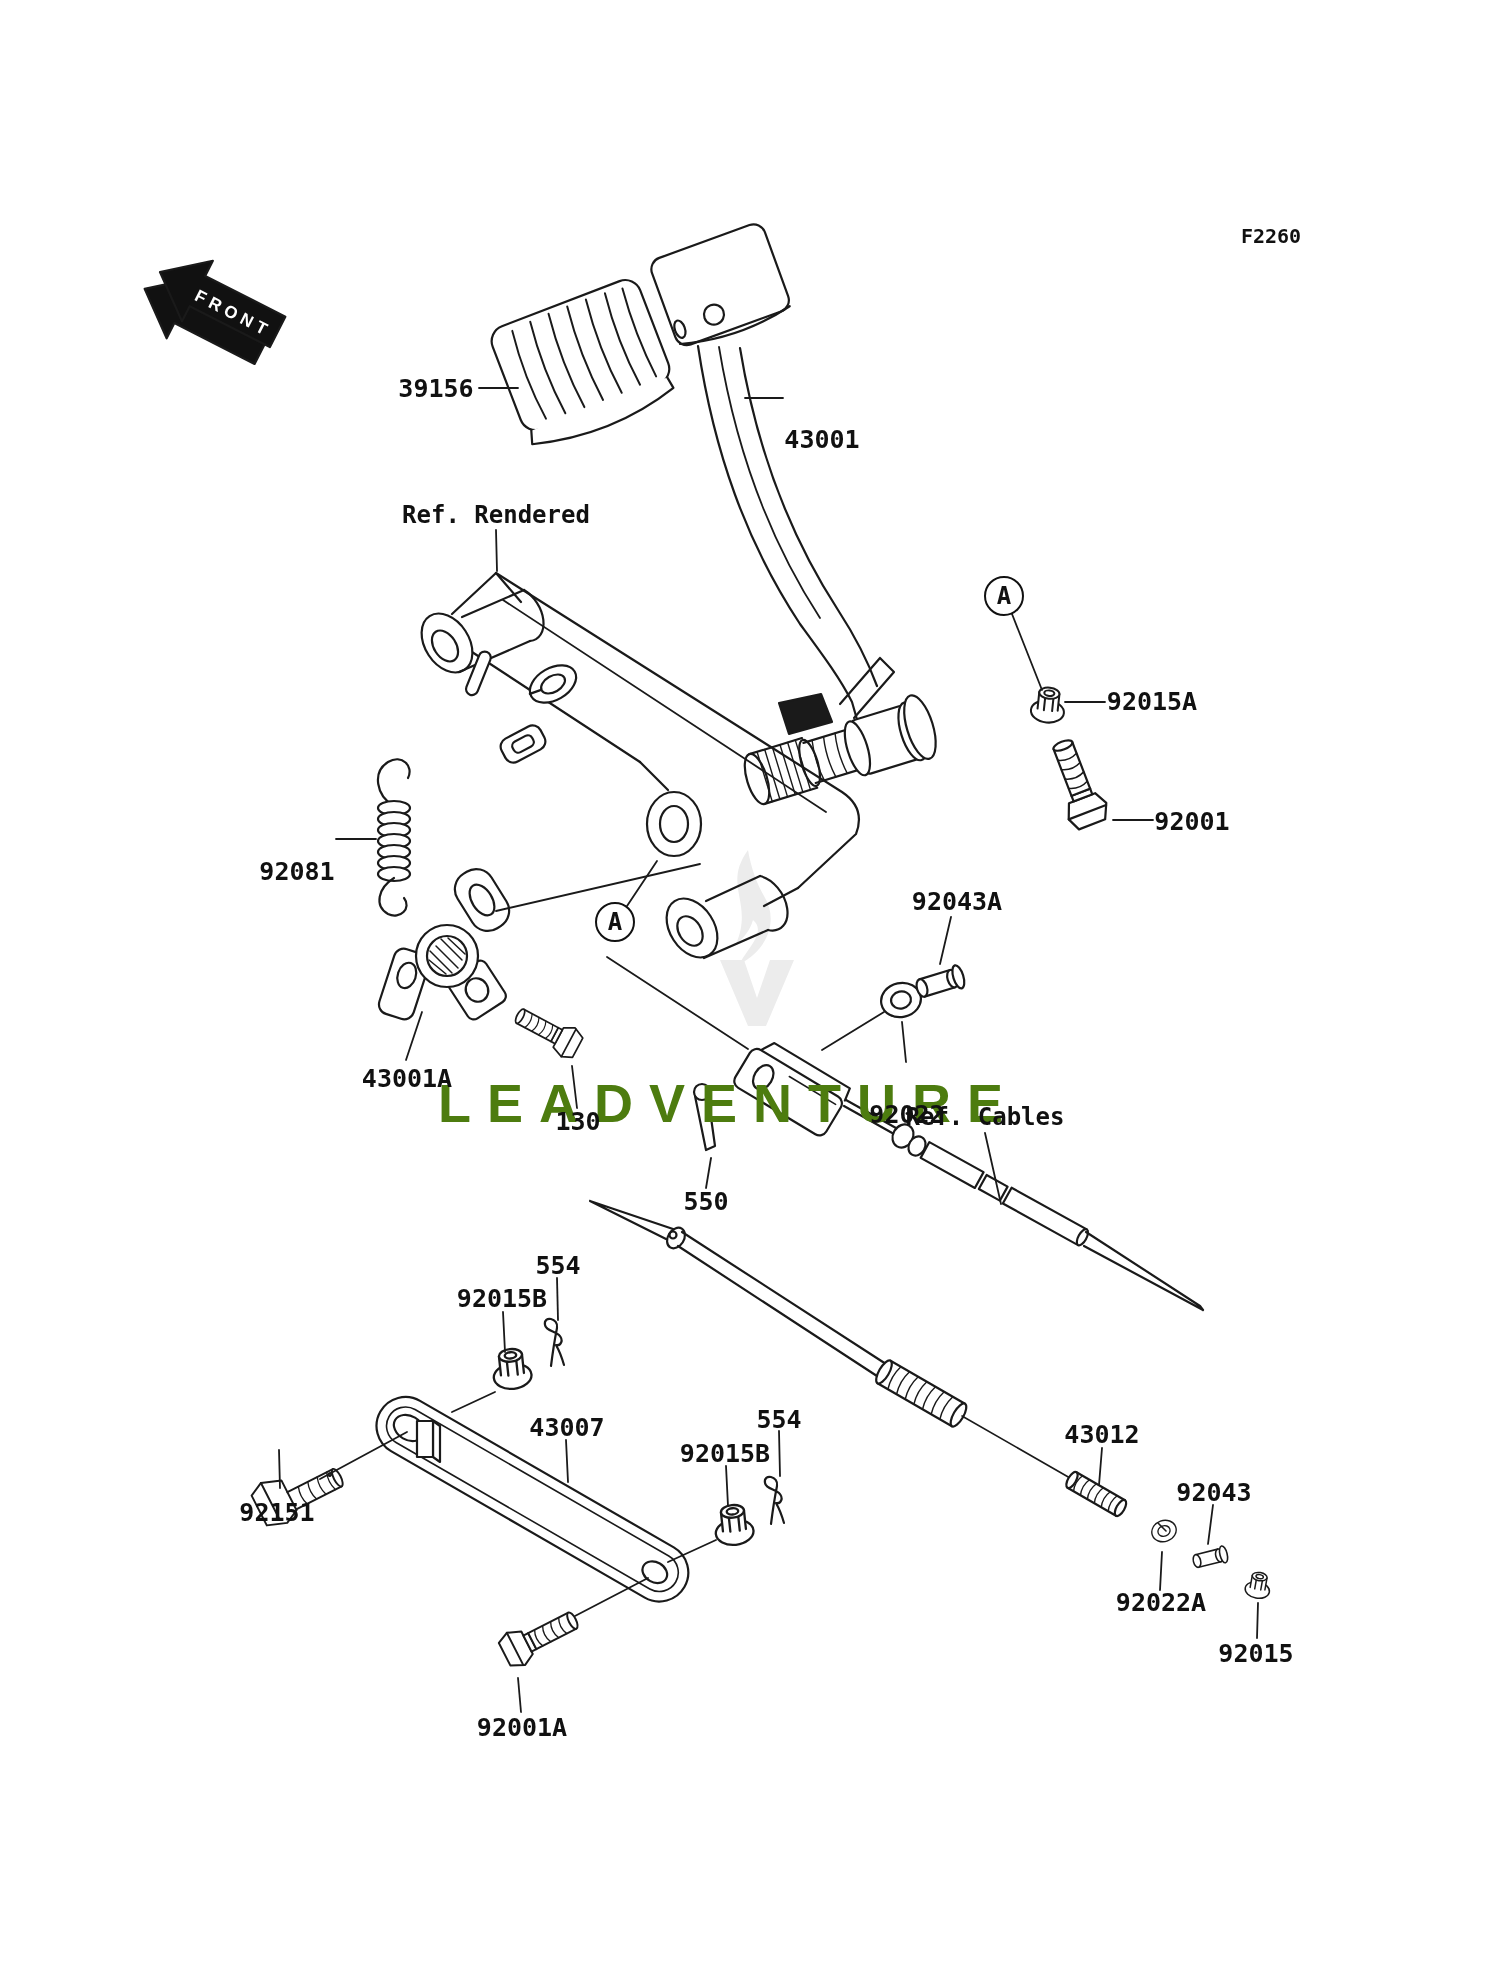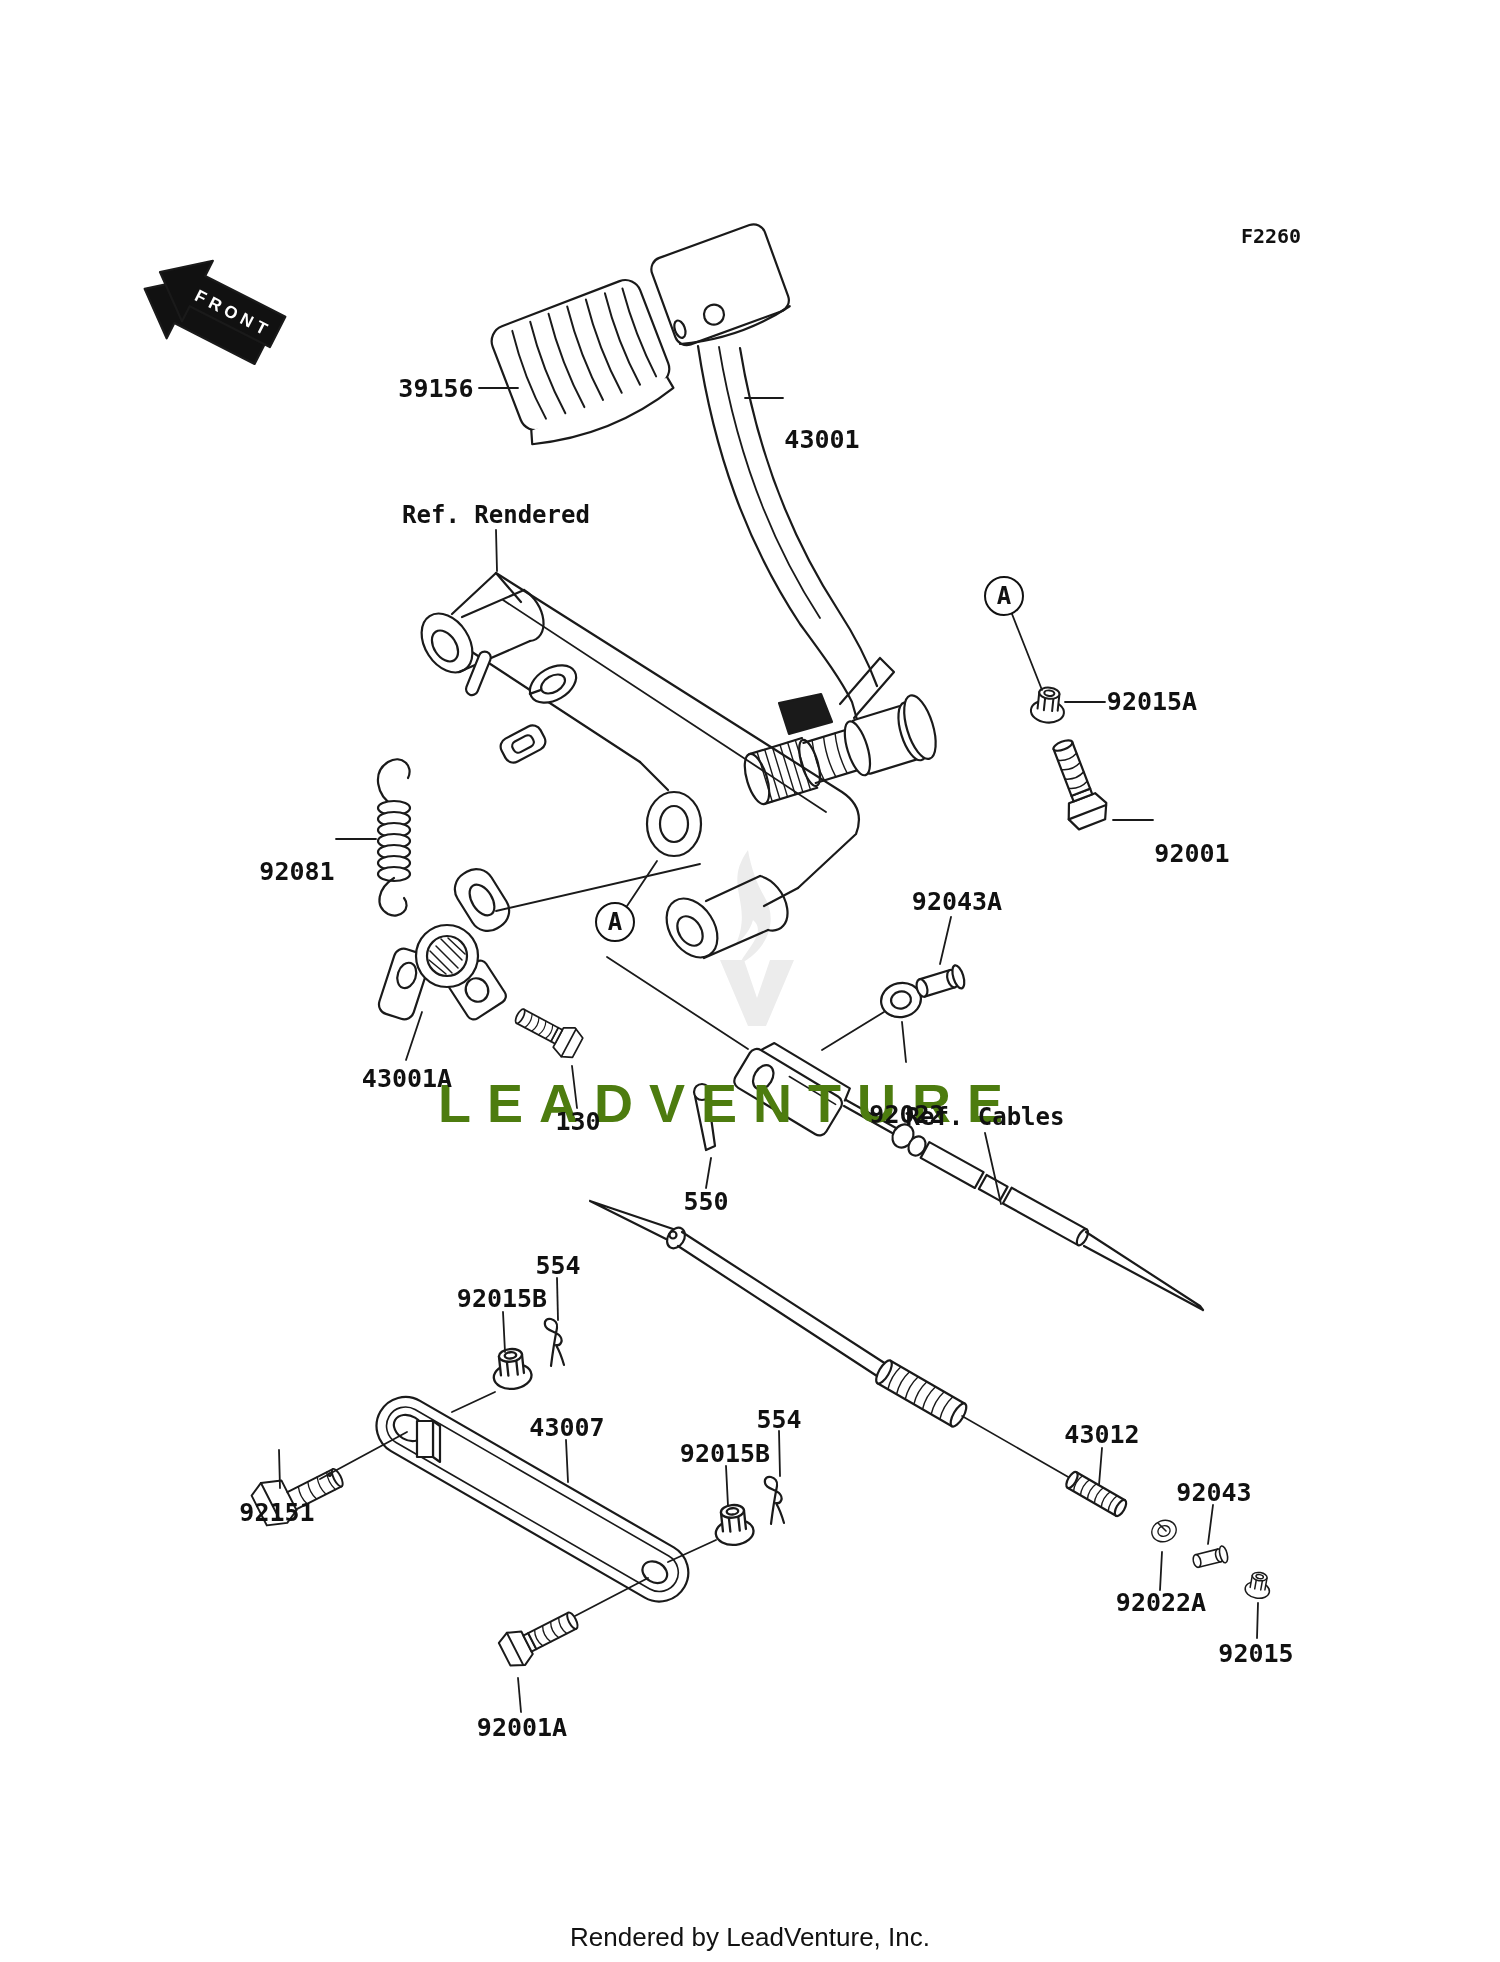--- a/index.html
+++ b/index.html
@@ -293,33 +293,32 @@
 
   <div class="reflabel" style="left:496px;top:515px;">Ref. Rendered</div>
   <div class="reflabel" style="left:985px;top:1117px;">Ref. Cables</div>
 
   <div class="marker" style="left:1004px;top:596px;">A</div>
   <div class="marker" style="left:615px;top:922px;">A</div>
 
   <div class="plabel" style="left:436px;top:388px;">39156</div>
   <div class="plabel" style="left:822px;top:399px;margin-top:40px;">43001</div>
   <div class="plabel" style="left:1152px;top:701px;">92015A</div>
-  <div class="plabel" style="left:1192px;top:821px;margin-top:32px;">92001</div>
+  <div class="plabel" style="left:1192px;top:821px;">92001</div>
   <div class="plabel" style="left:297px;top:839px;margin-top:32px;">92081</div>
   <div class="plabel" style="left:407px;top:1078px;">43001A</div>
   <div class="plabel" style="left:578px;top:1121px;">130</div>
   <div class="plabel" style="left:957px;top:901px;">92043A</div>
   <div class="plabel" style="left:907px;top:1074px;margin-top:40px;">92022</div>
   <div class="plabel" style="left:706px;top:1201px;">550</div>
   <div class="plabel" style="left:558px;top:1265px;">554</div>
   <div class="plabel" style="left:502px;top:1298px;">92015B</div>
   <div class="plabel" style="left:277px;top:1512px;">92151</div>
   <div class="plabel" style="left:567px;top:1427px;">43007</div>
   <div class="plabel" style="left:725px;top:1453px;">92015B</div>
   <div class="plabel" style="left:779px;top:1419px;">554</div>
   <div class="plabel" style="left:1102px;top:1434px;">43012</div>
   <div class="plabel" style="left:1214px;top:1492px;">92043</div>
   <div class="plabel" style="left:1161px;top:1602px;">92022A</div>
   <div class="plabel" style="left:1256px;top:1653px;">92015</div>
   <div class="plabel" style="left:522px;top:1727px;">92001A</div>
 
-  <div class="footer">Rendered by LeadVenture, Inc.</div>
 </div>
 
 </body></html>

